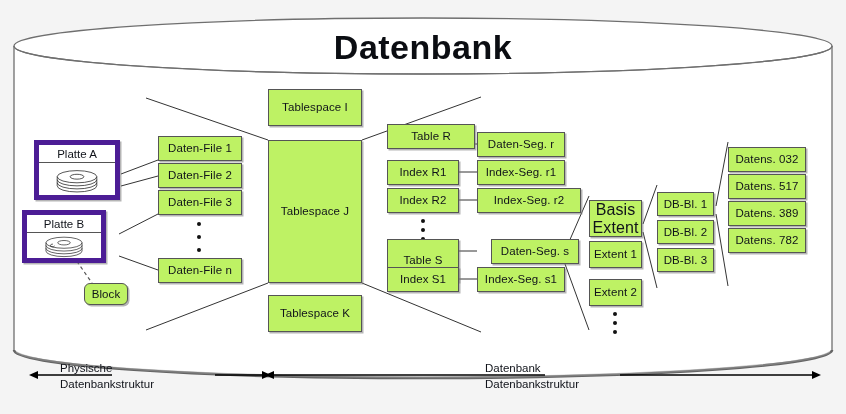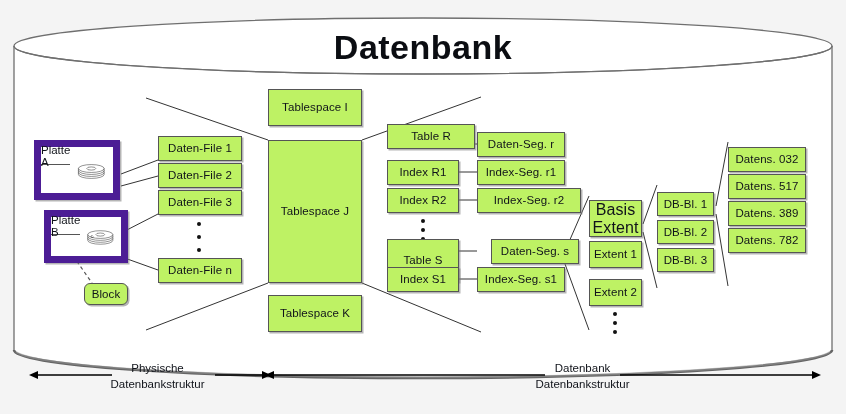--- a/index.html
+++ b/index.html
@@ -14,41 +14,41 @@
     position:absolute;box-sizing:border-box;
     background:#bef264;border:1px solid #555;
     box-shadow:1.5px 1.5px 0 0 rgba(120,120,120,0.55);
     display:flex;align-items:center;justify-content:center;
     font-size:11.5px;color:#10131a;line-height:1.12;
     text-align:center;letter-spacing:0.1px;white-space:nowrap;
   }
   .node.two-line{flex-direction:column;white-space:normal;font-size:16px;}
   .disk-box{
     position:absolute;box-sizing:border-box;background:#ffffff;
-    border:7px solid #4c1d95;box-shadow:1.5px 1.5px 0 0 rgba(120,120,120,0.55);
-    display:flex;flex-direction:row;
+    border:5px solid #4c1d95;box-shadow:1.5px 1.5px 0 0 rgba(120,120,120,0.55);
+    display:flex;flex-direction:column;
   }
   .disk-title{
     height:17px;flex:0 0 17px;border-bottom:1px solid #555;
     display:flex;align-items:center;justify-content:center;
     font-size:11.5px;color:#10131a;
   }
   .disk-art{flex:1 1 auto;position:relative;}
   .disk-art svg{position:absolute;left:0;top:0;width:100%;height:100%;}
   .title{
     position:absolute;left:0;width:846px;text-align:center;
     font-size:34px;font-weight:600;color:#0b0d12;letter-spacing:0.5px;
   }
   .vdots{
     position:absolute;display:flex;flex-direction:column;
     align-items:center;justify-content:space-between;
   }
   .vdots i{display:block;width:4px;height:4px;border-radius:50%;background:#111;}
   .axis-label{
-    position:absolute;text-align:center;font-size:11.5px;
+    position:absolute;text-align:left;font-size:11.5px;
     color:#10131a;line-height:1.35;
   }
 </style>
 </head>
 <body>
 
 <div id="canvas">
 
   <svg id="svg-layer" viewBox="0 0 846 414" xmlns="http://www.w3.org/2000/svg">
     <defs>
@@ -143,21 +143,21 @@
           <path d="M17,22 a26,8 0 0 0 52,0"></path>
           <ellipse cx="43" cy="18" rx="26" ry="8" fill="#fff"></ellipse>
           <ellipse cx="43" cy="18" rx="9" ry="3.2" fill="#fff"></ellipse>
           <line x1="17" y1="18" x2="17" y2="30"></line>
           <line x1="69" y1="18" x2="69" y2="30"></line>
         </g>
       </svg>
     </div>
   </div>
 
-  <div class="disk-box" style="left:44px;top:210px;width:84px;height:53px;">
+  <div class="disk-box" style="left:22px;top:210px;width:84px;height:53px;">
     <div class="disk-title">Platte B</div>
     <div class="disk-art">
       <svg viewBox="0 0 84 36" xmlns="http://www.w3.org/2000/svg">
         <g fill="none" stroke="#222" stroke-width="1">
           <path d="M16,26 a26,8 0 0 0 52,0"></path>
           <path d="M16,22 a26,8 0 0 0 52,0"></path>
           <path d="M16,18 a26,8 0 0 0 52,0"></path>
           <ellipse cx="42" cy="14" rx="26" ry="8" fill="#fff"></ellipse>
           <ellipse cx="42" cy="14" rx="9" ry="3.2" fill="#fff"></ellipse>
           <line x1="16" y1="14" x2="16" y2="26"></line>

